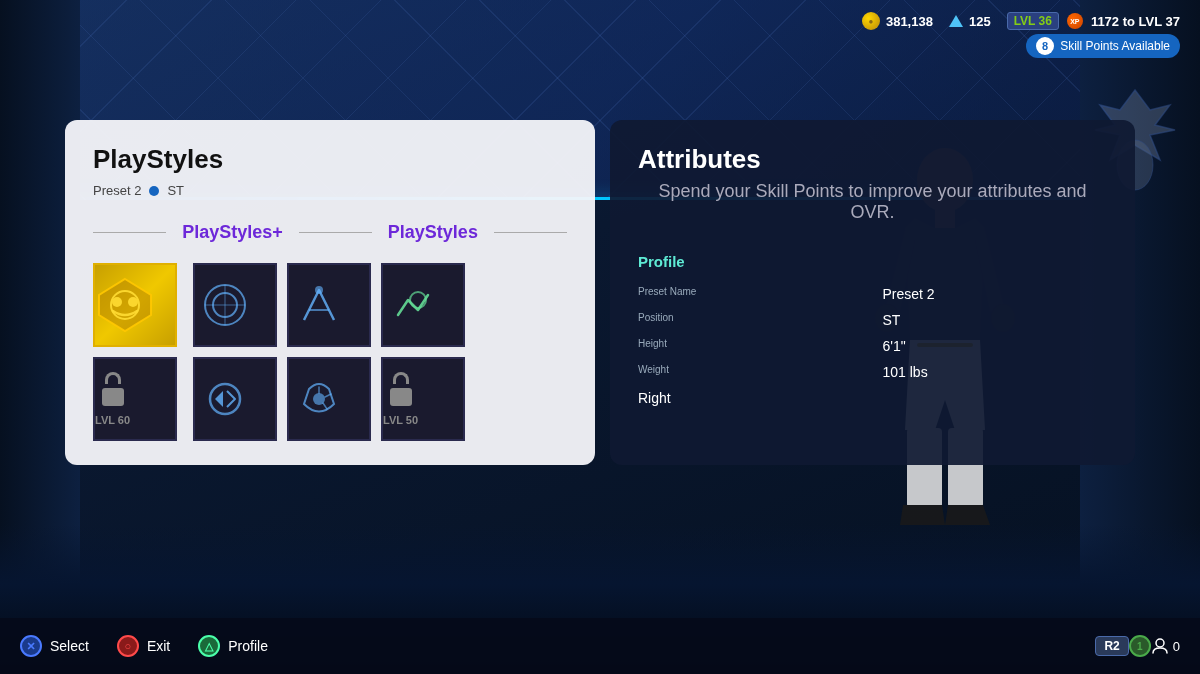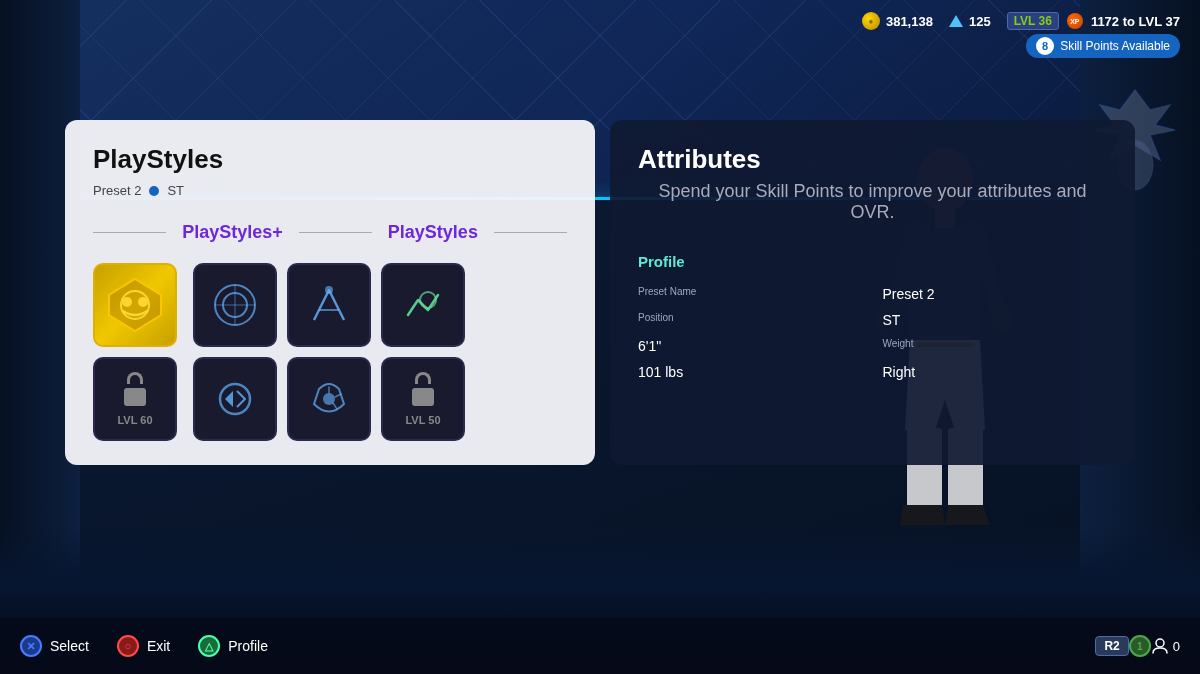--- a/index.html
+++ b/index.html
@@ -269,24 +269,23 @@
     .playstyles-col {
       display: grid;
       grid-template-columns: repeat(3, 84px);
       grid-template-rows: repeat(2, 84px);
       gap: 10px;
     }
 
     .icon-slot {
       width: 84px;
       height: 84px;
-      border-radius: 10px;
-      display: flex;
-      align-items: center;
-      justify-content: center;
+      border-radius: 0;
+      display: flex;
+      align-items: center;
       position: relative;
       overflow: hidden;
       cursor: pointer;
     }
 
     .icon-slot.gold {
       background: linear-gradient(135deg, #c8a000, #f0c800, #c8a000);
       border: 2px solid #e0b000;
     }
 
@@ -662,20 +661,21 @@
 
     <div class="profile-section-title">Profile</div>
 
     <div class="profile-grid">
       <span class="profile-label">Preset Name</span>
       <span class="profile-value">Preset 2</span>
 
       <span class="profile-label">Position</span>
       <span class="profile-value">ST</span>
 
+      <span class="profile-label">Height</span>
       <span class="profile-value">6'1"</span>
 
       <span class="profile-label">Weight</span>
       <span class="profile-value">101 lbs</span>
 
       <span class="profile-value">Right</span>
     </div>
   </div>
 </div>
 

